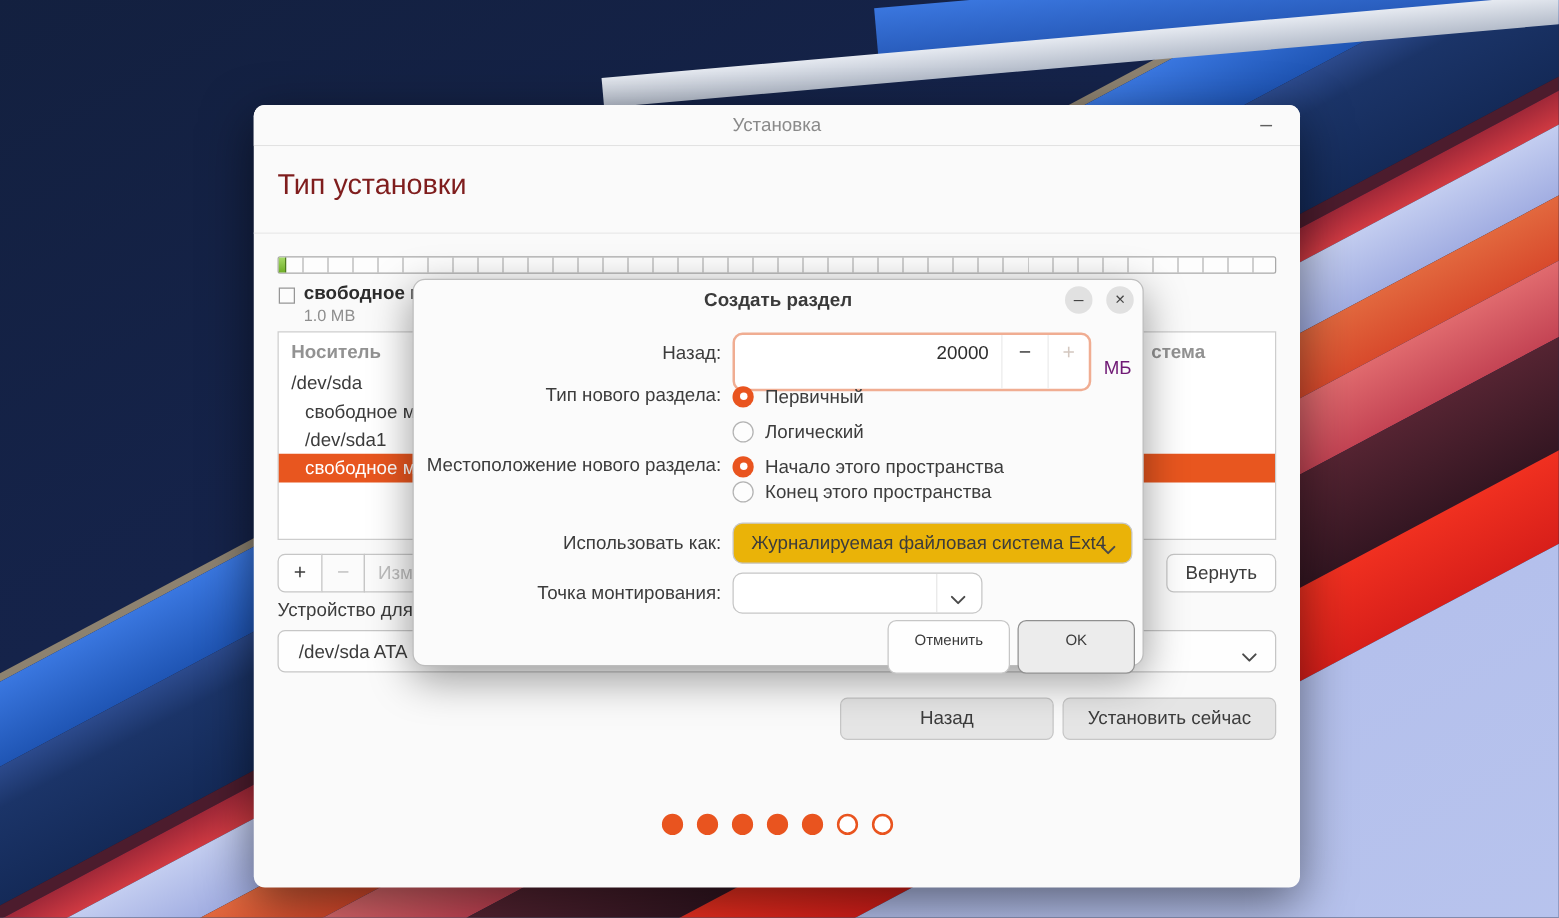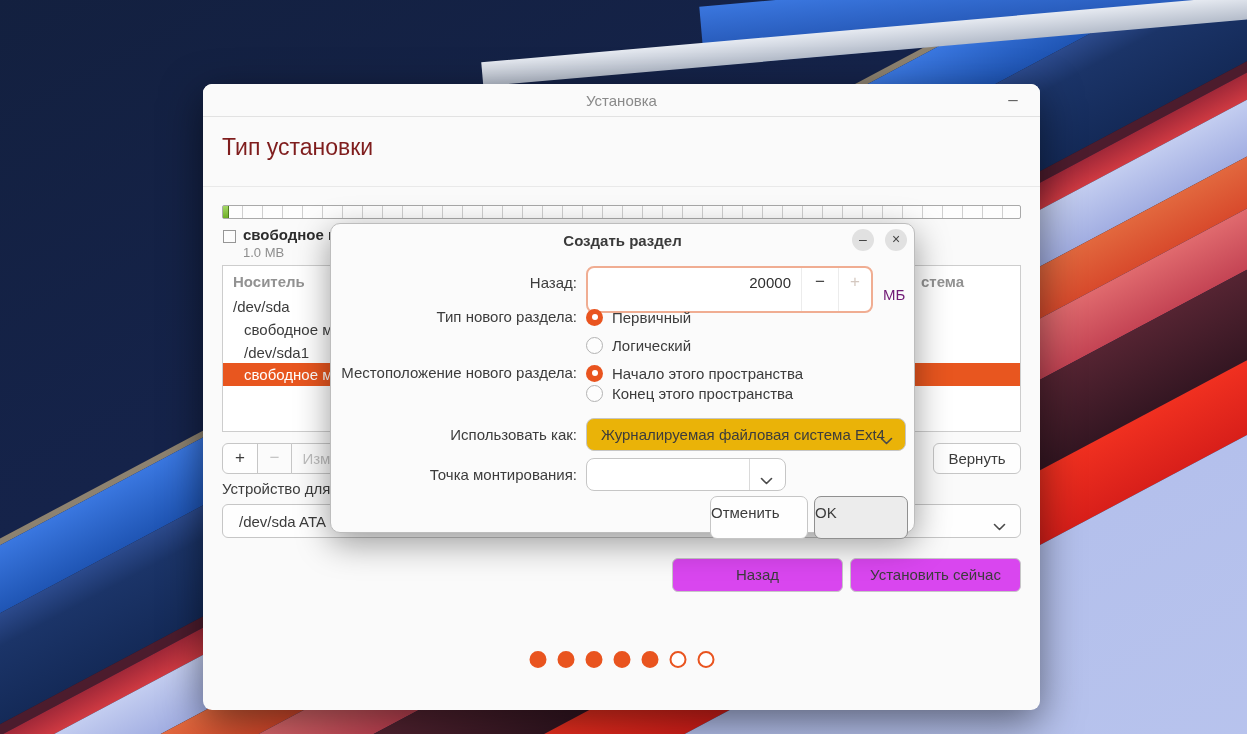--- a/index.html
+++ b/index.html
@@ -74,21 +74,21 @@
   .tbtn.rem { left:54px; width:35px; color:#c3c3c3; background:#fbfbfb; line-height:28px; font-size:17px; }
   .tbtn.chg { left:88px; width:103px; color:#bdbdbd; background:#fbfbfb; line-height:29px; border-radius:0 6px 6px 0; }
   .tbtn.revert { left:730px; width:88px; border-radius:6px; line-height:29px; }
 
   .boot-label { position:absolute; left:19px; top:396px; font-size:15px; color:#3c3c3c; white-space:nowrap; }
   .boot-select { position:absolute; left:19px; top:420px; width:799px; height:34px; background:#fefefe;
                  border:1px solid #c6c6c6; border-radius:6px; }
   .boot-select .val { position:absolute; left:16px; top:8px; font-size:15px; color:#3c3c3c; white-space:nowrap; }
   .boot-select .chev { position:absolute; right:14px; top:13px; }
 
-  .nav-btn { position:absolute; top:474px; height:34px; background:#d946ef; border:1px solid #c6c6c6;
+  .nav-btn { position:absolute; top:474px; height:34px; background:#e5e5e5; border:1px solid #c6c6c6;
              border-radius:6px; font-size:15px; color:#3c3c3c; text-align:center; line-height:32px; }
   .nav-btn.back { left:469px; width:171px; }
   .nav-btn.install { left:647px; width:171px; }
 
   .dots { position:absolute; left:50%; top:567px; transform:translateX(-50%); display:flex; gap:11px; }
   .dot { width:17px; height:17px; border-radius:50%; border:2px solid #e9541f; background:#fff; }
   .dot.filled { background:#e9541f; }
 
   
   .dialog { position:absolute; left:330px; top:223px; width:585px; height:310px; background:#fbfbfb;
@@ -125,22 +125,22 @@
   .useas .val { position:absolute; left:14px; top:7px; font-size:15px; color:#3c3c3c; white-space:nowrap; }
   .useas .chev { position:absolute; right:12px; top:13px; }
 
   .mount { position:absolute; left:255px; top:234px; width:200px; height:33px; background:#fff;
            border:1px solid #c6c6c6; border-radius:8px; }
   .mount .entry { position:absolute; left:10px; top:7px; font-size:15px; color:#2f2f2f; }
   .mount .mbtn { position:absolute; right:0; top:0; width:36px; height:31px; border-left:1px solid #dadada;
                  border-radius:0 8px 8px 0; }
   .mount .chev { position:absolute; right:12px; top:13px; }
 
-  .dlg-btn { position:absolute; top:272px; height:43px; border-radius:7px; font-size:15px;
-             text-align:left; line-height:31px; }
+  .dlg-btn { position:absolute; top:272px; height:43px; border-radius:7px; font-size:12px;
+             text-align:center; line-height:31px; }
   .dlg-btn.cancel { left:379px; width:98px; background:#fefefe; border:1px solid #c6c6c6; color:#3c3c3c; }
   .dlg-btn.ok { left:483px; width:94px; background:#ececec; border:1px solid #909090; color:#3c3c3c; }
 </style>
 </head>
 <body>
 
 <div class="stage">
 
   <div class="wp-bands">
     <div class="b b-navy1"></div>

